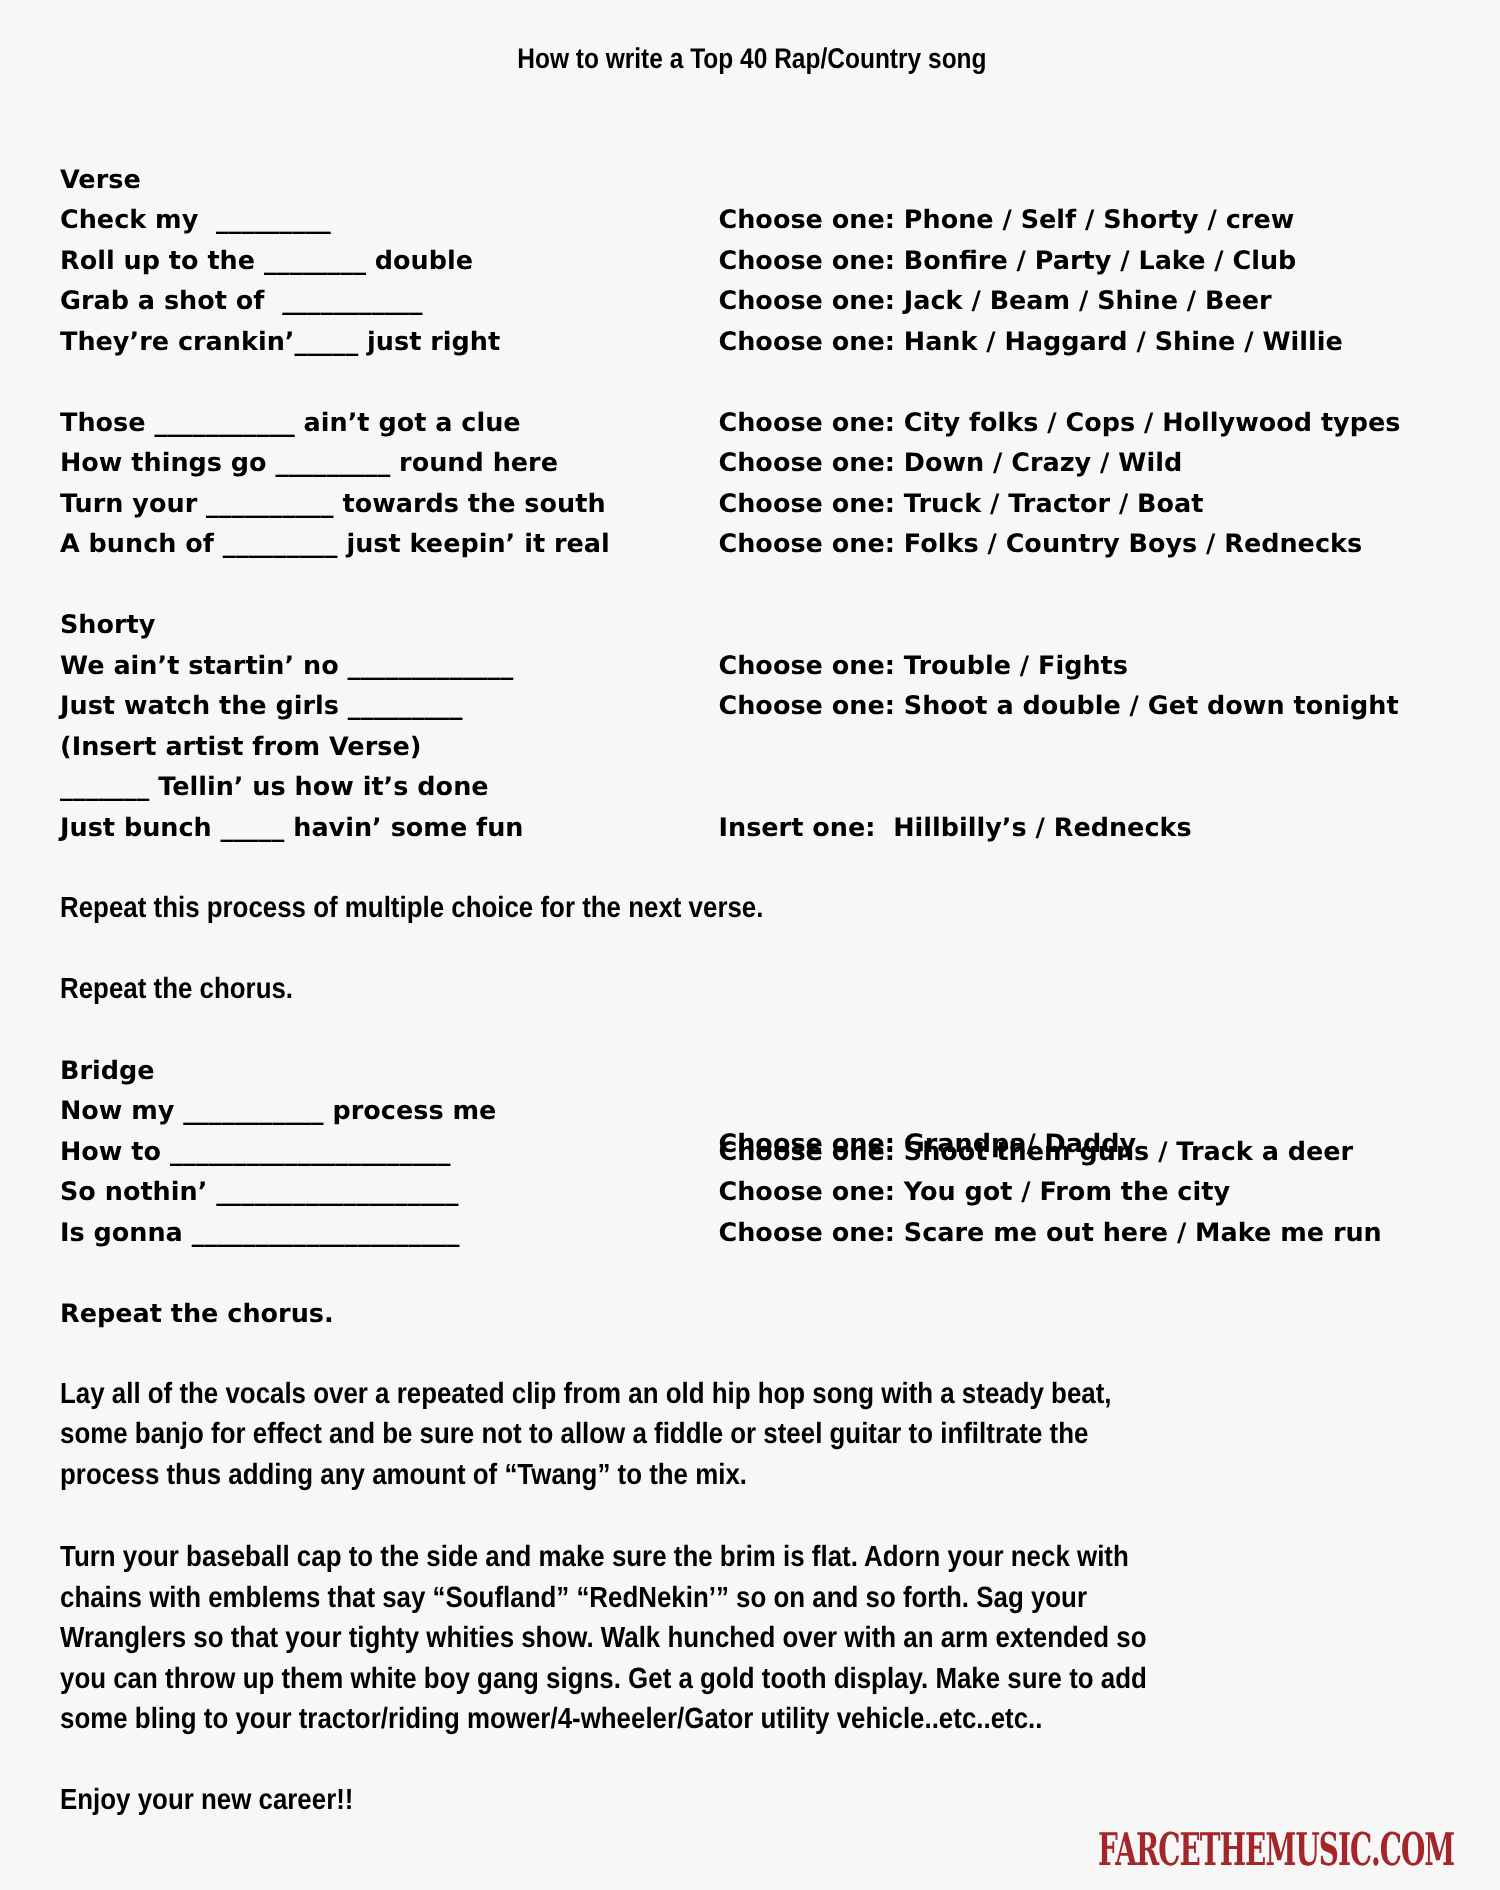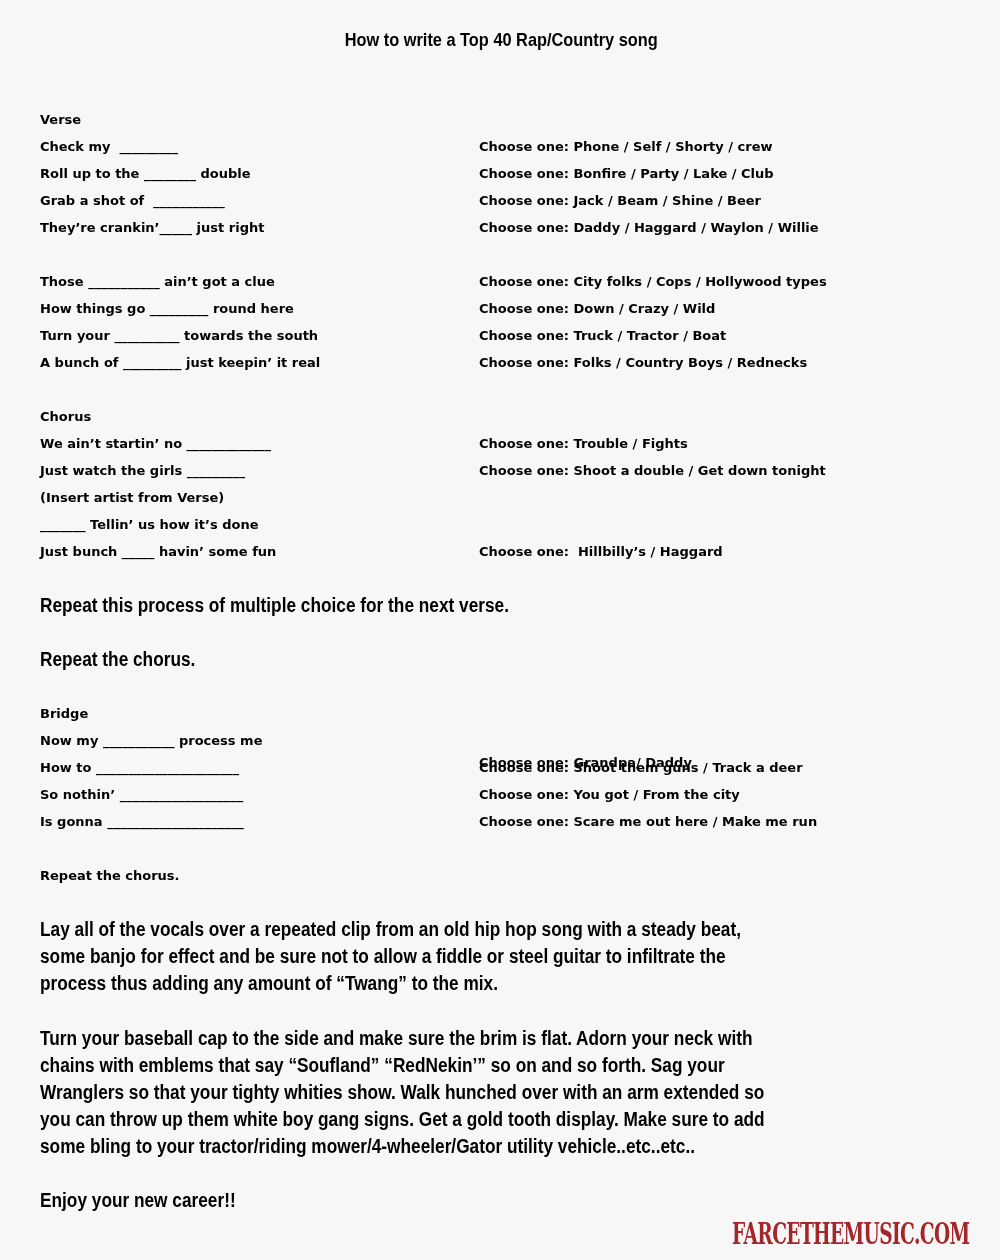--- a/index.html
+++ b/index.html
@@ -19,21 +19,21 @@
       font-family: "Liberation Sans", sans-serif;
       font-weight: bold;
       font-size: 19px;
       transform: scaleX(0.86);
       transform-origin: 509px 0;
     }
     .row {
       position: absolute;
       font-family: "DejaVu Sans", sans-serif;
       font-weight: bold;
-      font-size: 13px;
+      font-size: 17px;
       line-height: 22px;
       white-space: pre;
     }
     .left { left: 40px; }
     .right { left: 479px; }
     .heading { left: 40px; }
     .para {
       position: absolute;
       left: 40px;
       width: 960px;
@@ -73,48 +73,48 @@
   <div class="row left" style="top:136px">Check my  _________</div>
   <div class="row right" style="top:136px">Choose one: Phone / Self / Shorty / crew</div>
 
   <div class="row left" style="top:163px">Roll up to the ________ double</div>
   <div class="row right" style="top:163px">Choose one: Bonfire / Party / Lake / Club</div>
 
   <div class="row left" style="top:190px">Grab a shot of  ___________</div>
   <div class="row right" style="top:190px">Choose one: Jack / Beam / Shine / Beer</div>
 
   <div class="row left" style="top:217px">They’re crankin’_____ just right</div>
-  <div class="row right" style="top:217px">Choose one: Daddy / Haggard / Waylon / Willie</div>
+  <div class="row right" style="top:217px">Choose one: Hank / Haggard / Shine / Willie</div>
 
   <div class="row left" style="top:271px">Those ___________ ain’t got a clue</div>
   <div class="row right" style="top:271px">Choose one: City folks / Cops / Hollywood types</div>
 
   <div class="row left" style="top:298px">How things go _________ round here</div>
   <div class="row right" style="top:298px">Choose one: Down / Crazy / Wild</div>
 
   <div class="row left" style="top:325px">Turn your __________ towards the south</div>
   <div class="row right" style="top:325px">Choose one: Truck / Tractor / Boat</div>
 
   <div class="row left" style="top:352px">A bunch of _________ just keepin’ it real</div>
   <div class="row right" style="top:352px">Choose one: Folks / Country Boys / Rednecks</div>
 
-  <div class="row heading" style="top:406px">Chorus</div>
+  <div class="row heading" style="top:406px">Shorty</div>
 
   <div class="row left" style="top:433px">We ain’t startin’ no _____________</div>
   <div class="row right" style="top:433px">Choose one: Trouble / Fights</div>
 
   <div class="row left" style="top:460px">Just watch the girls _________</div>
   <div class="row right" style="top:460px">Choose one: Shoot a double / Get down tonight</div>
 
   <div class="row left" style="top:487px">(Insert artist from Verse)</div>
 
   <div class="row left" style="top:514px">_______ Tellin’ us how it’s done</div>
 
   <div class="row left" style="top:541px">Just bunch _____ havin’ some fun</div>
-  <div class="row right" style="top:541px">Choose one:  Hillbilly’s / Haggard</div>
+  <div class="row right" style="top:541px">Insert one:  Hillbilly’s / Rednecks</div>
 
   <div class="para" style="top:592px">
     <span class="line">Repeat this process of multiple choice for the next verse.</span>
   </div>
   <div class="para" style="top:646px">
     <span class="line">Repeat the chorus.</span>
   </div>
 
   <div class="row heading" style="top:703px">Bridge</div>
 

